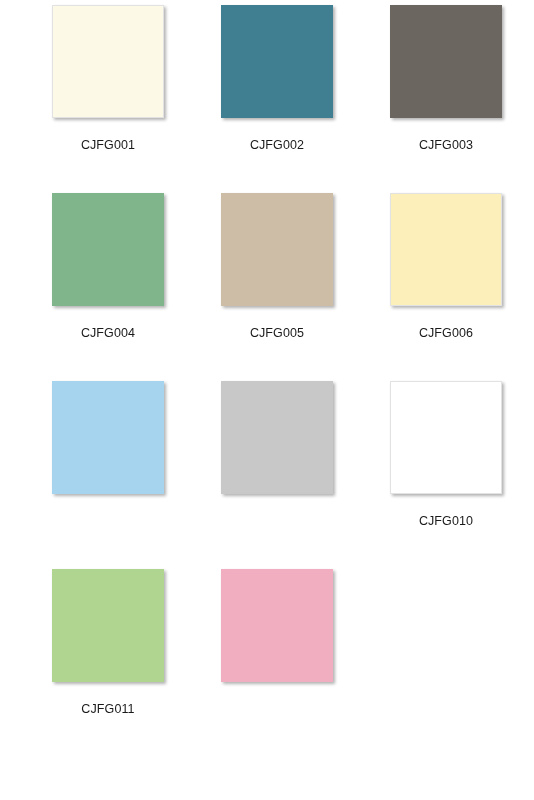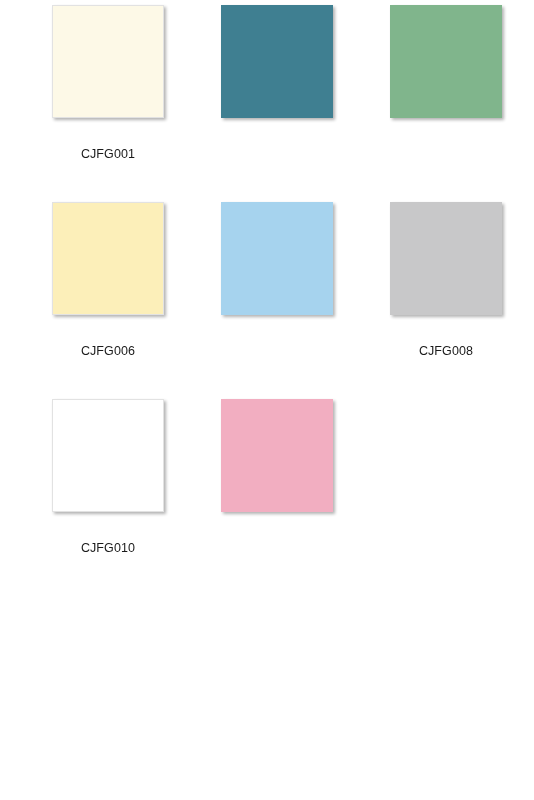--- a/index.html
+++ b/index.html
@@ -46,52 +46,65 @@
     border: 1px solid #e2e2e2;
   }
 
   .swatch-label {
     display: block;
     width: 112px;
     text-align: center;
     font-size: 12.5px;
     line-height: 14px;
     color: #1a1a1a;
-    padding-top: 29px;
+    padding-top: 20px;
     letter-spacing: 0.1px;
     white-space: nowrap;
   }
 </style>
 </head>
 <body>
 
 <div id="swatch-catalog">
   <div class="swatch-grid">
       <div class="swatch-cell">
         <div class="swatch-chip bordered" style="background: rgb(253, 249, 231);"></div>
         <span class="swatch-label">CJFG001</span>
       </div>
       <div class="swatch-cell">
         <div class="swatch-chip" style="background: rgb(63, 127, 145);"></div>
+        <span class="swatch-label">CJFG002</span>
+      </div>
+      <div class="swatch-cell">
+        <div class="swatch-chip" style="background: rgb(108, 102, 96);"></div>
+        <span class="swatch-label">CJFG003</span>
       </div>
       <div class="swatch-cell">
         <div class="swatch-chip" style="background: rgb(128, 181, 140);"></div>
+        <span class="swatch-label">CJFG004</span>
+      </div>
+      <div class="swatch-cell">
+        <div class="swatch-chip" style="background: rgb(205, 189, 166);"></div>
+        <span class="swatch-label">CJFG005</span>
       </div>
       <div class="swatch-cell">
         <div class="swatch-chip bordered" style="background: rgb(252, 239, 185);"></div>
         <span class="swatch-label">CJFG006</span>
       </div>
       <div class="swatch-cell">
         <div class="swatch-chip" style="background: rgb(166, 211, 238);"></div>
       </div>
       <div class="swatch-cell">
         <div class="swatch-chip" style="background: rgb(200, 200, 201);"></div>
-        <span class="swatch-label">CJFG008</span>
       </div>
       <div class="swatch-cell">
         <div class="swatch-chip bordered" style="background: rgb(255, 255, 255);"></div>
         <span class="swatch-label">CJFG010</span>
+      </div>
+      <div class="swatch-cell">
+        <div class="swatch-chip" style="background: rgb(175, 213, 144);"></div>
+        <span class="swatch-label">CJFG011</span>
       </div>
       <div class="swatch-cell">
         <div class="swatch-chip" style="background: rgb(242, 174, 193);"></div>
       </div>
     </div>
 </div>
 
 </body></html>

